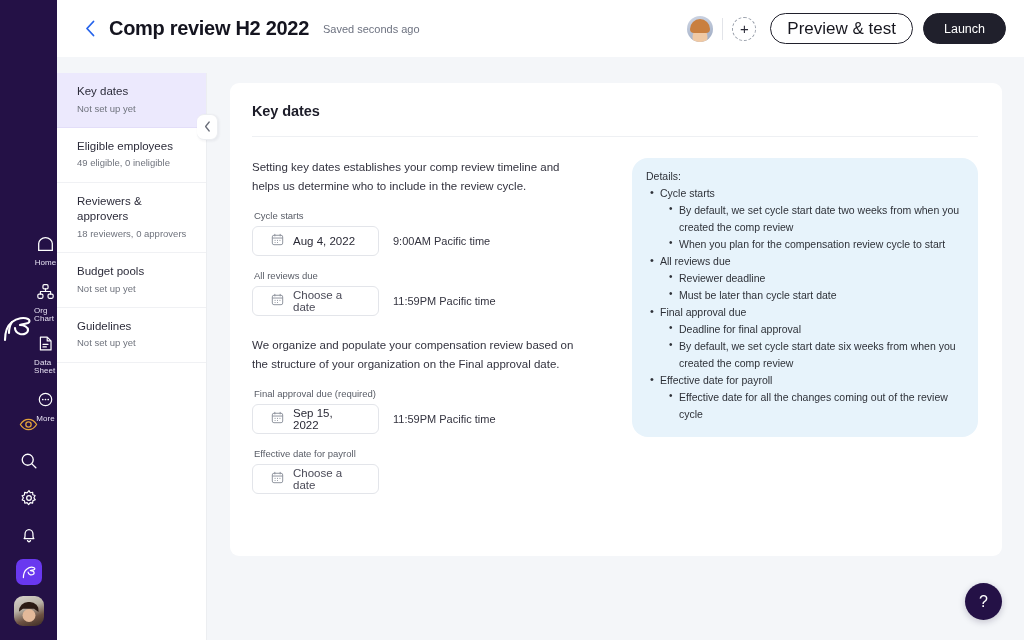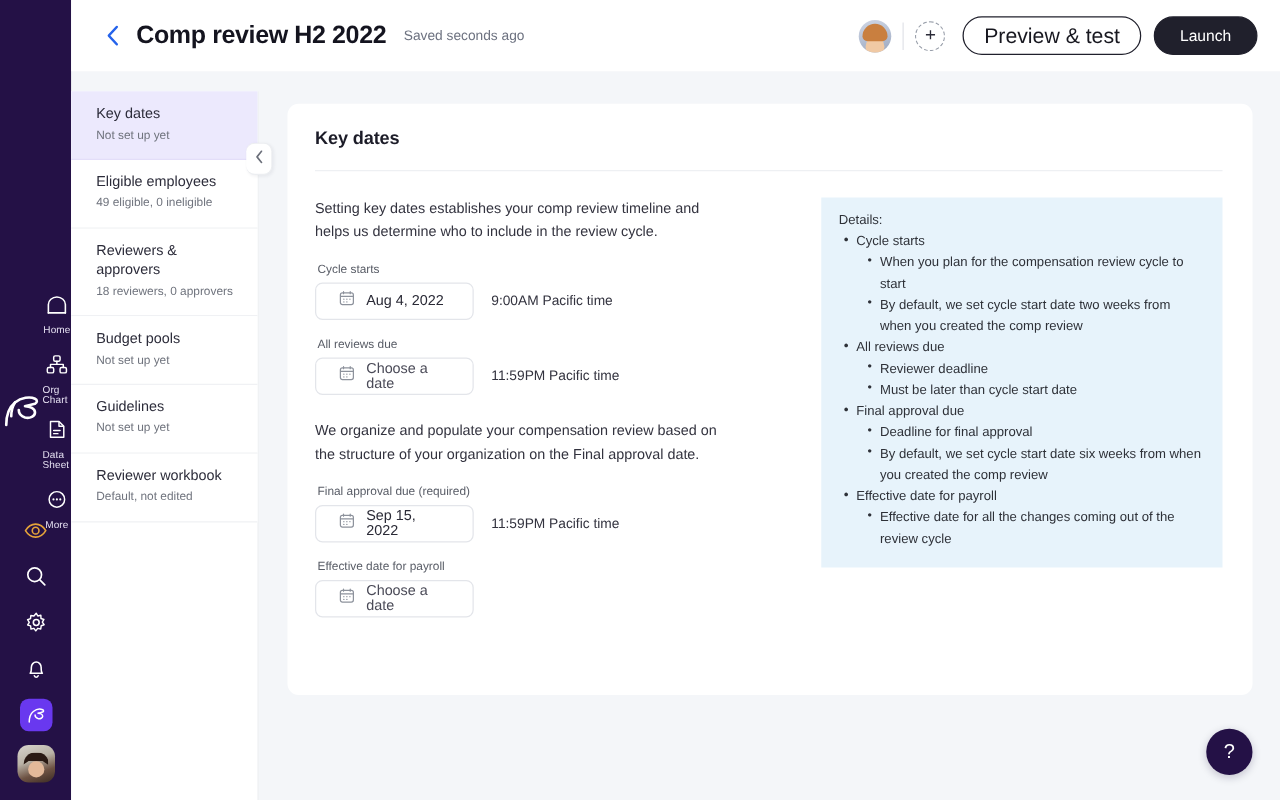--- a/index.html
+++ b/index.html
@@ -142,21 +142,21 @@
     display: flex; align-items: center; gap: 9px; padding: 0 18px; cursor: pointer;
     background: #fff;
   }
   .date-val { font-size: 11.5px; color: #2a2a36; }
   .date-val.placeholder { color: #4a4a57; }
   .time-note { font-size: 11px; color: #33333f; margin-left: 14px; }
   .para2 { margin-top: 20px; }
 
   
   .details {
-    flex: 1; margin-left: 33px; background: #e7f3fb; border-radius: 0;
+    flex: 1; margin-left: 8px; background: #e7f3fb; border-radius: 16px;
     padding: 12px 15px 14px 14px; align-self: flex-start; min-width: 0;
   }
   .details-h { font-size: 10.5px; color: #2e3138; margin-bottom: 3px; }
   .details ul { list-style: none; }
   .details li.lvl1 {
     font-size: 10.5px; color: #2e3138; line-height: 1.62; position: relative;
     padding-left: 14px;
   }
   .details li.lvl1::before {
     content: "•"; position: absolute; left: 4px; top: -1px; font-size: 11px;
@@ -307,24 +307,20 @@
           <div class="sec-title">Reviewers &amp; approvers</div>
           <div class="sec-sub">18 reviewers, 0 approvers</div>
         </div>
         <div class="sec-item">
           <div class="sec-title">Budget pools</div>
           <div class="sec-sub">Not set up yet</div>
         </div>
         <div class="sec-item">
           <div class="sec-title">Guidelines</div>
           <div class="sec-sub">Not set up yet</div>
-        </div>
-        <div class="sec-item">
-          <div class="sec-title">Reviewer workbook</div>
-          <div class="sec-sub">Default, not edited</div>
         </div>
       </div>
 
       <div class="collapse-btn">
         <span>
           <svg width="7" height="11" viewBox="0 0 7 11" fill="none">
             <path d="M5.2 1 L1.6 5.5 L5.2 10" stroke="#6b6f7a" stroke-width="1.3" stroke-linecap="round" stroke-linejoin="round"></path>
           </svg>
         </span>
       </div>
@@ -428,22 +424,22 @@
                 </div>
               </div>
             </div>
 
             <div class="details">
               <div class="details-h">Details:</div>
               <ul>
 
                 <li class="lvl1">Cycle starts</li>
                 <ul class="sub">
+                  <li class="lvl2">By default, we set cycle start date two weeks from when you created the comp review</li>
                   <li class="lvl2">When you plan for the compensation review cycle to start</li>
-                  <li class="lvl2">By default, we set cycle start date two weeks from when you created the comp review</li>
                 </ul>
 
                 <li class="lvl1">All reviews due</li>
                 <ul class="sub">
                   <li class="lvl2">Reviewer deadline</li>
                   <li class="lvl2">Must be later than cycle start date</li>
                 </ul>
 
                 <li class="lvl1">Final approval due</li>
                 <ul class="sub">

